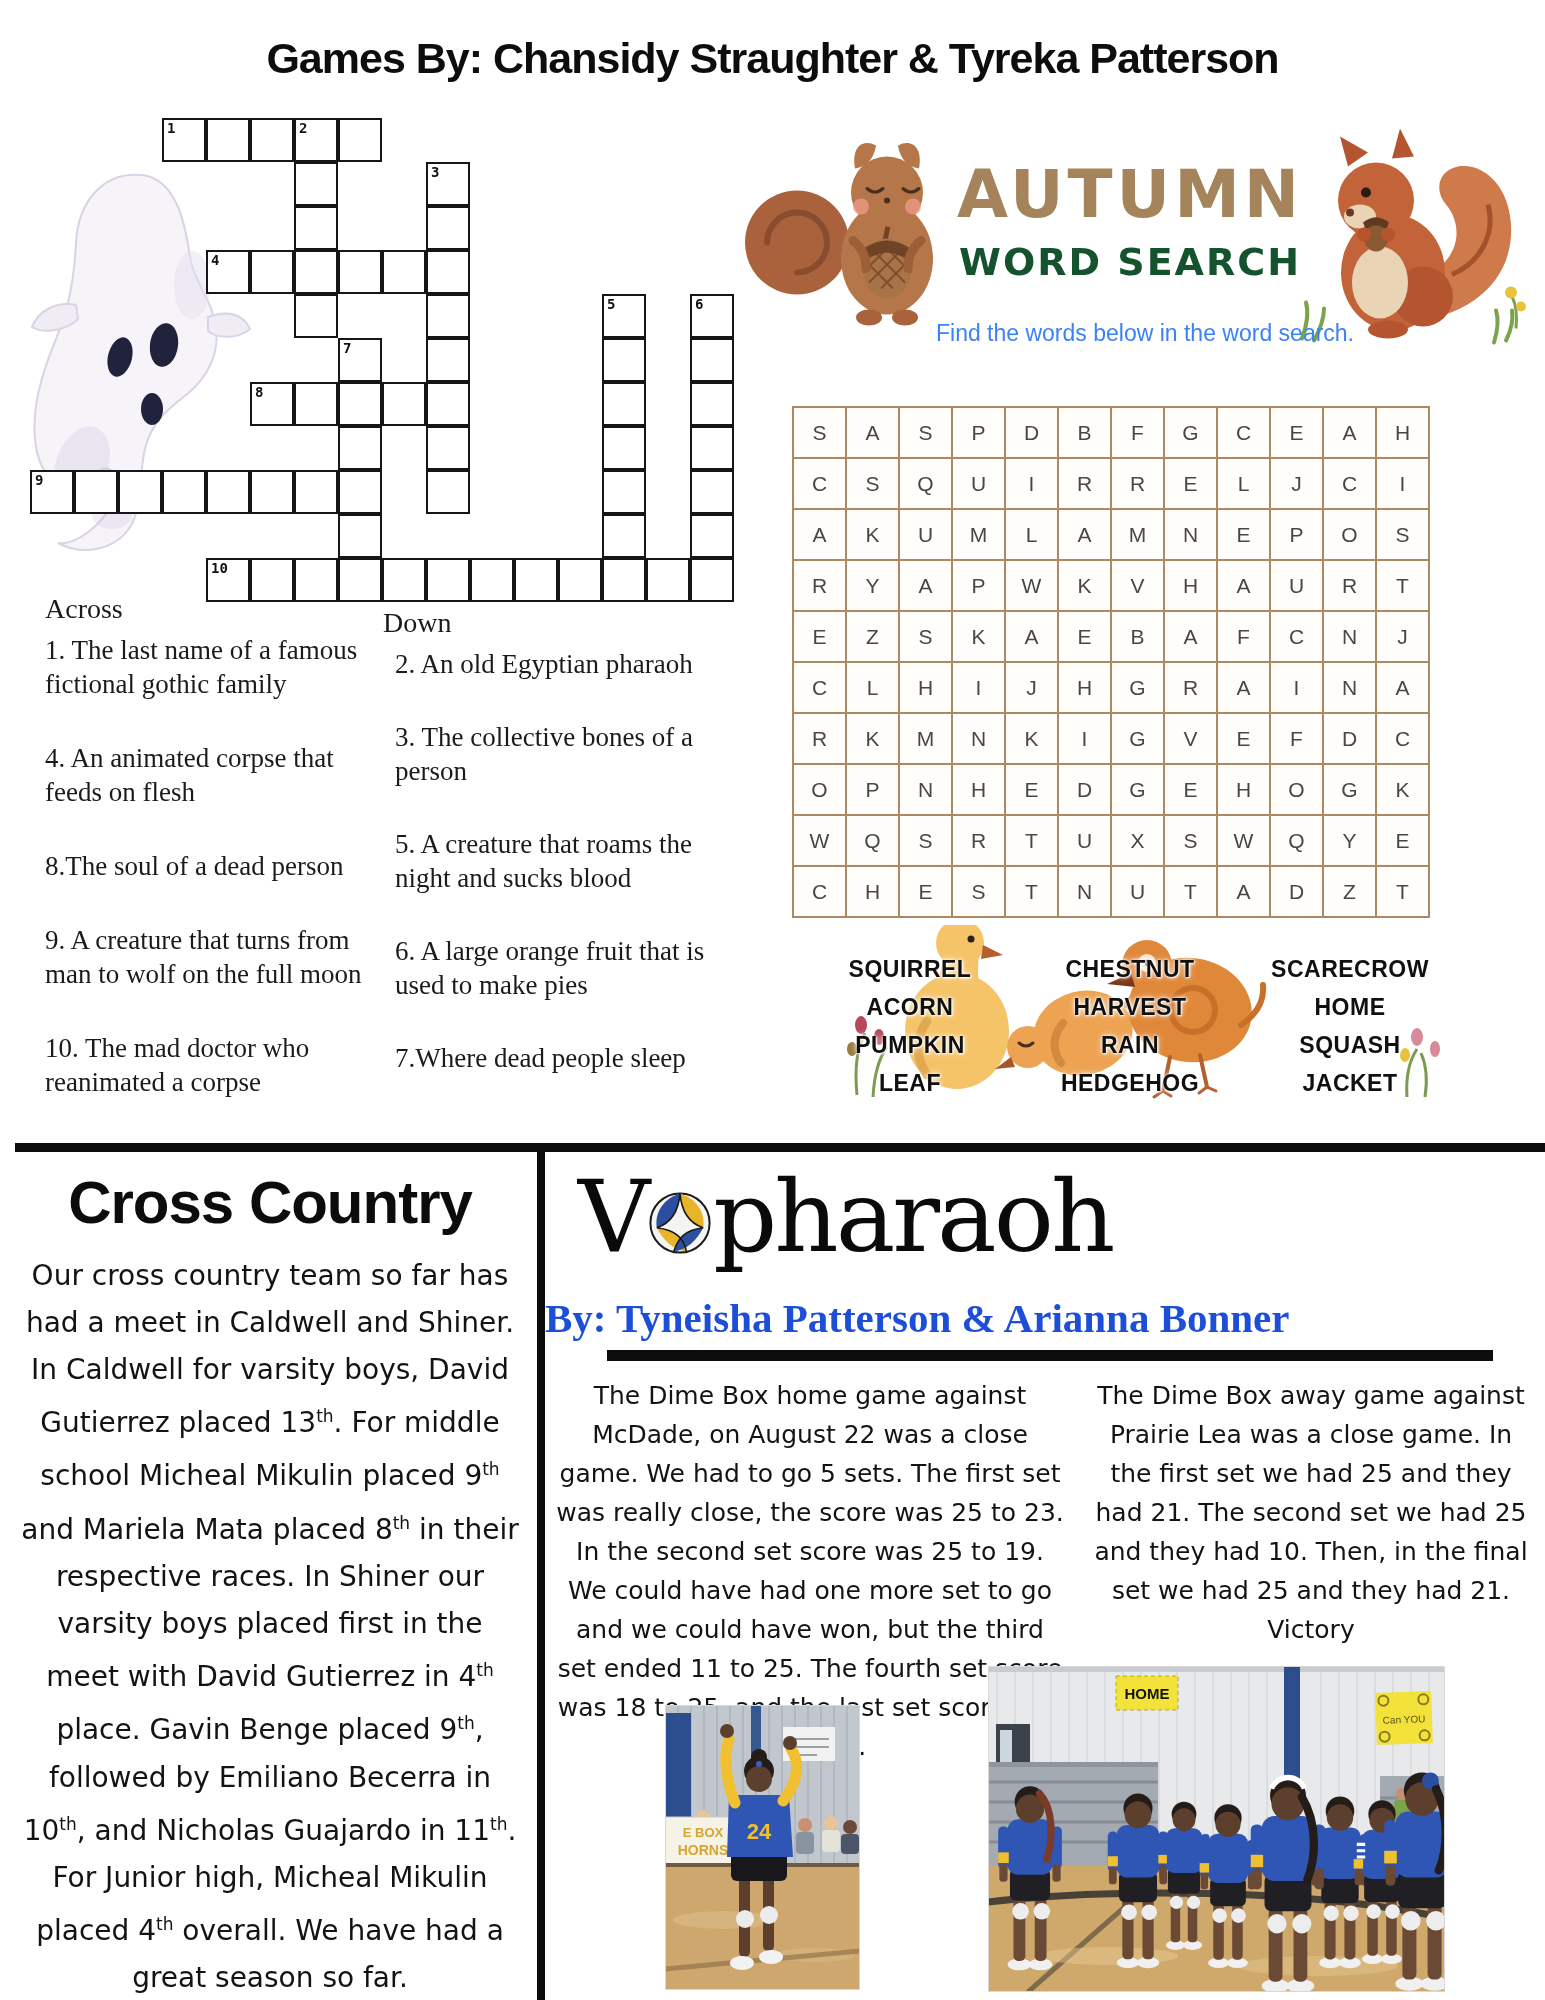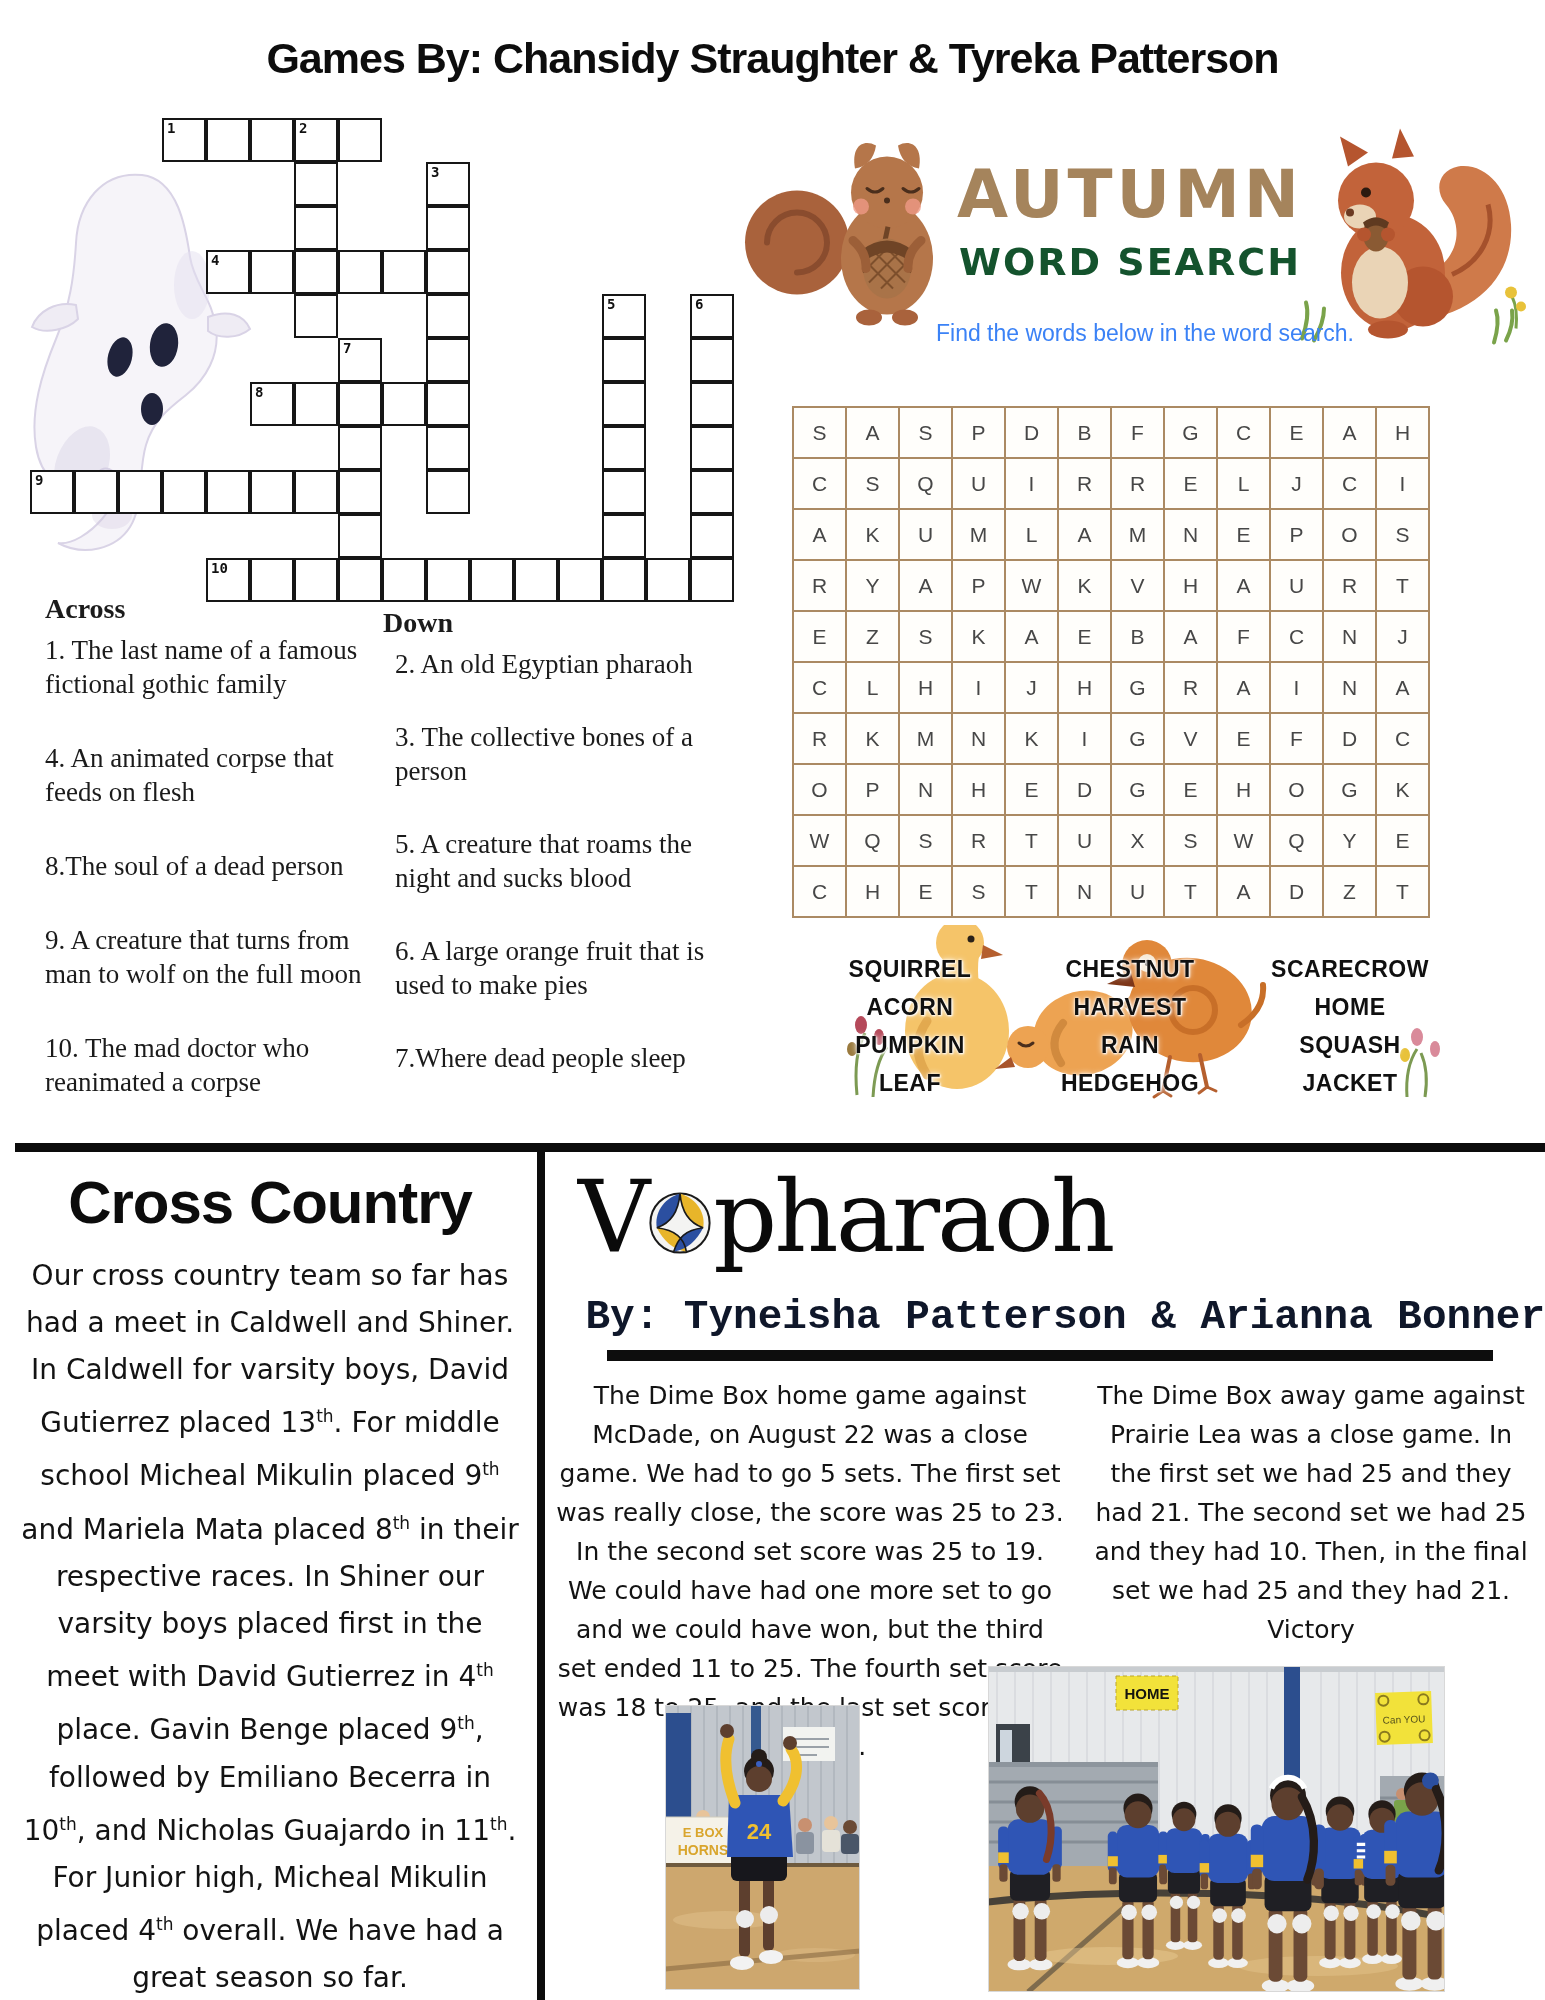--- a/index.html
+++ b/index.html
@@ -17,21 +17,21 @@
     border:2px solid #161616;background:#ffffff;}
   .cw-num{position:absolute;top:0px;left:3px;
     font-family:"DejaVu Sans Mono",monospace;font-weight:700;font-size:14px;color:#111;}
 
   #ghost-illustration{position:absolute;left:12px;top:165px;width:245px;height:405px;z-index:1;}
 
   .clue-col{position:absolute;font-family:"Liberation Serif","DejaVu Serif",serif;
     font-size:27px;line-height:34px;color:#1b1b1b;z-index:2;}
   #across-col{left:45px;top:592px;width:352px;}
   #down-col{left:383px;top:606px;width:356px;}
-  .clue-heading{font-size:28px;margin:0 0 7px 0;font-weight:700;}
+  .clue-heading{font-size:28px;margin:0 0 7px 0;font-weight:400;}
   #across-col .clue{margin:0 0 40px 0;}
   #down-col .clue{margin:0 0 39px 12px;}
 
   
   #squirrel-left{position:absolute;left:735px;top:128px;width:250px;height:205px;}
   #squirrel-right{position:absolute;left:1288px;top:112px;width:245px;height:240px;}
   #ws-title{position:absolute;left:920px;top:162px;width:420px;text-align:center;
     font-family:"DejaVu Sans",sans-serif;z-index:2;}
   #ws-title .line1{font-size:66px;font-weight:700;letter-spacing:4px;color:#a5845c;line-height:1.0;}
   #ws-title .line2{font-size:38px;font-weight:700;letter-spacing:2px;color:#14532d;margin-top:12px;}
@@ -58,22 +58,22 @@
     font-weight:700;font-size:60px;letter-spacing:-1px;color:#0c0c0c;}
   #cc-body{position:absolute;left:20px;top:1252px;width:500px;text-align:center;
     font-family:"DejaVu Sans",sans-serif;font-size:28px;line-height:47px;color:#131313;}
   #cc-body sup{font-size:17px;}
 
   
   #vb-title{position:absolute;left:578px;top:1158px;height:140px;z-index:2;
     font-family:"DejaVu Serif","Liberation Serif",serif;font-size:100px;letter-spacing:-3px;
     color:#0a0a0a;white-space:nowrap;}
   #vb-title svg{vertical-align:-4px;margin:0 1px;}
-  #vb-byline{position:absolute;left:545px;top:1294px;width:1000px;text-align:right;
-    font-family:Liberation Mono, monospace;font-weight:700;font-size:41px;color:#0f172a;}
+  #vb-byline{position:absolute;left:545px;top:1294px;width:1000px;text-align:left;
+    font-family:Liberation Serif, serif;font-weight:700;font-size:41px;color:#1d4ed8;}
   #vb-bar{position:absolute;left:607px;top:1350px;width:886px;height:11px;background:#0d0d0d;}
   .vb-col{position:absolute;top:1376px;text-align:center;
     font-family:"DejaVu Sans",sans-serif;font-size:25px;line-height:39px;color:#131313;}
   #vb-col1{left:556px;width:508px;}
   #vb-col2{left:1086px;width:450px;}
 
   #photo-left{position:absolute;left:665px;top:1705px;width:195px;height:285px;}
   #photo-right{position:absolute;left:988px;top:1666px;width:457px;height:326px;}
 </style>
 </head>

